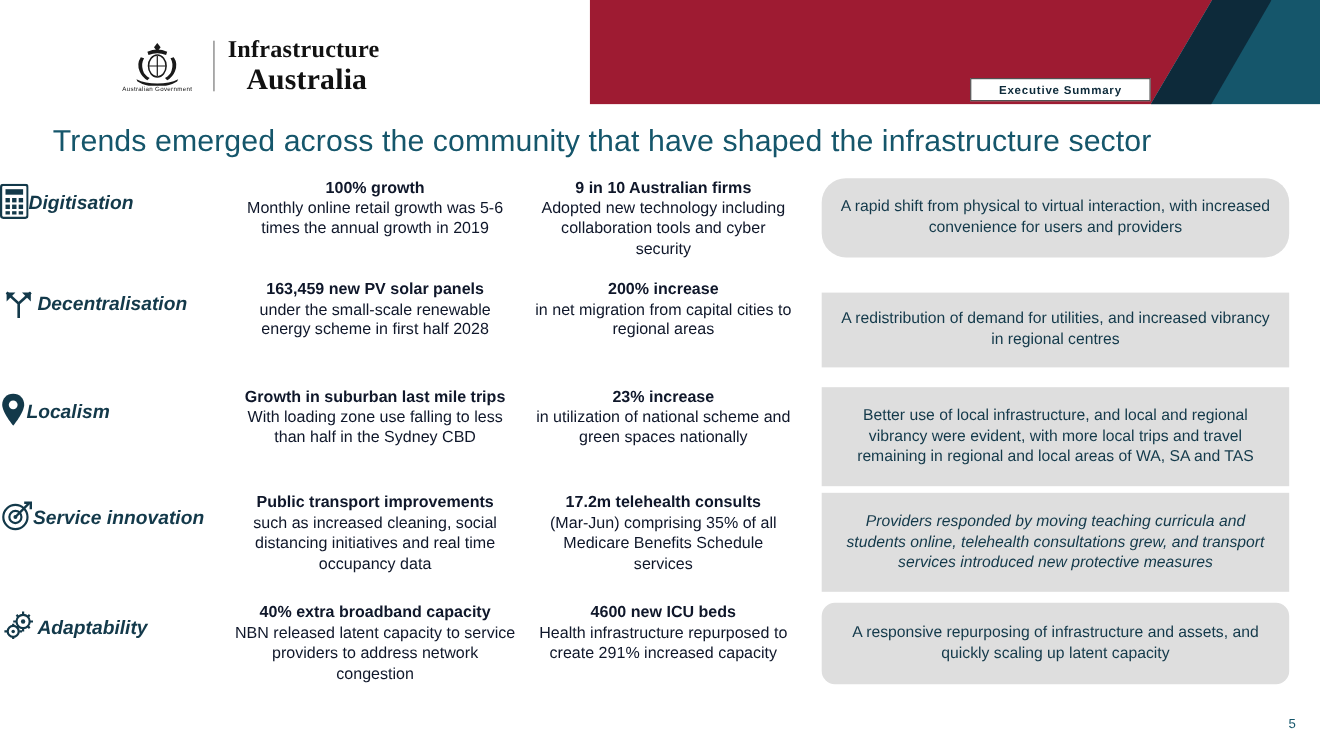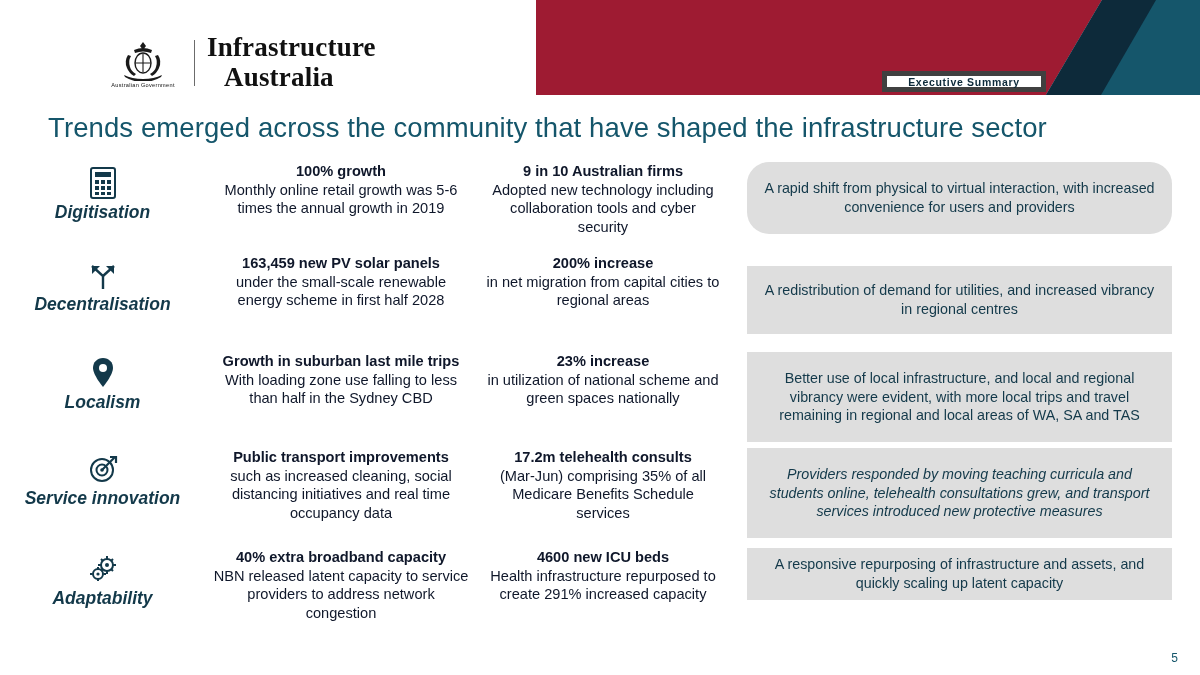--- a/index.html
+++ b/index.html
@@ -36,21 +36,21 @@
     background: #0d2a3a;
     clip-path: polygon(56px 0, 110px 0, 55px 95px, 0 95px);
   }
 
   
   .exec-tag {
     position: absolute;
     top: 71px; left: 882px;
     width: 164px; height: 21px;
     background: #ffffff;
-    border: 5px solid #404040;
+    border: 1px solid #404040;
     display: flex; align-items: center; justify-content: center;
     font-size: 10.5px; font-weight: bold; letter-spacing: 0.7px;
     color: #0d2a3a;
   }
 
   
   .logo-wrap {
     position: absolute;
     top: 34px; left: 100px;
     display: flex; align-items: center;
@@ -68,21 +68,21 @@
   .logo-divider {
     width: 1px; height: 46px;
     background: #6b6b6b;
     margin: 0 12px 0 8px;
   }
   .logo-text {
     font-family: "Liberation Serif", serif;
     color: #111;
     line-height: 1.0;
   }
-  .logo-text .l1 { font-size: 27px; font-weight: bold; letter-spacing: 0.2px; display: block; text-align: right;}
+  .logo-text .l1 { font-size: 22px; font-weight: bold; letter-spacing: 0.2px; display: block; text-align: right;}
   .logo-text .l2 { font-size: 27px; font-weight: bold; letter-spacing: 0.2px; display: block; margin-top: 3px; margin-left: 17px;}
 
   
   .slide-title {
     position: absolute;
     top: 112px; left: 48px;
     width: 1130px;
     font-size: 27.5px;
     color: #15566b;
     font-weight: normal;
@@ -95,21 +95,21 @@
     top: 162px; left: 0;
     width: 1200px;
   }
   .row {
     position: relative;
     display: flex;
     align-items: flex-start;
   }
   .col-icon {
     width: 205px;
-    display: flex; flex-direction: column;
+    display: flex; 
     align-items: center;
     padding-top: 4px;
   }
   .icon-box { height: 34px; display:flex; align-items:center; justify-content:center; }
   .cat-label {
     font-size: 17.5px;
     font-style: italic;
     font-weight: bold;
     color: #13394a;
     text-align: center;
@@ -320,20 +320,20 @@
       </div>
       <div class="col-stat">
         <div class="stat-head">40% extra broadband capacity</div>
         <div class="stat-body">NBN released latent capacity to service providers to address network congestion</div>
       </div>
       <div class="col-stat narrow">
         <div class="stat-head">4600 new ICU beds</div>
         <div class="stat-body">Health infrastructure repurposed to create 291% increased capacity</div>
       </div>
       <div class="col-outcome">
-        <div class="outcome-box" style="height:52px;">A responsive repurposing of infrastructure and assets, and quickly scaling up latent capacity</div>
+        <div class="outcome-box" style="height:74px;border-radius:12px;">A responsive repurposing of infrastructure and assets, and quickly scaling up latent capacity</div>
       </div>
     </div>
 
   </div>
 
   <div class="page-num">5</div>
 </div>
 
 </body></html>

